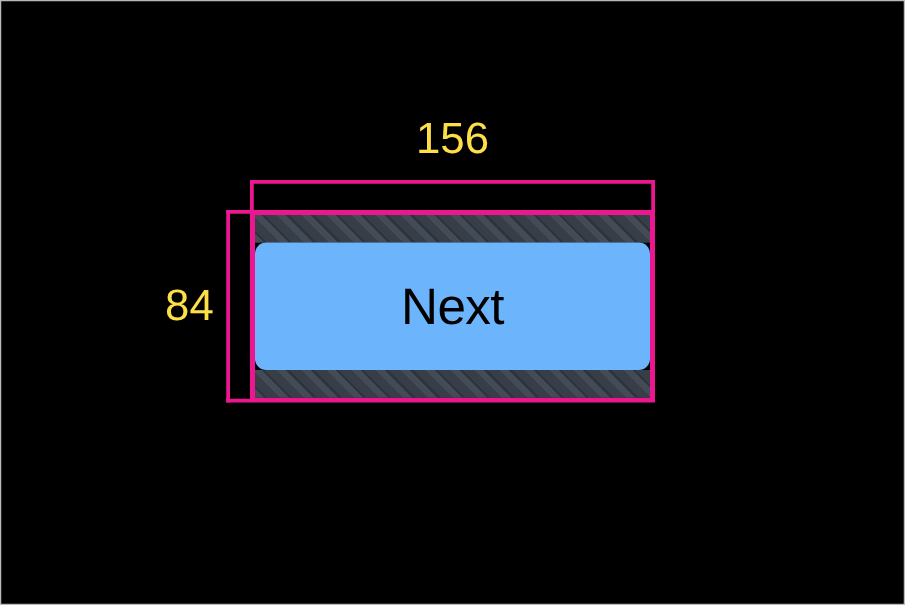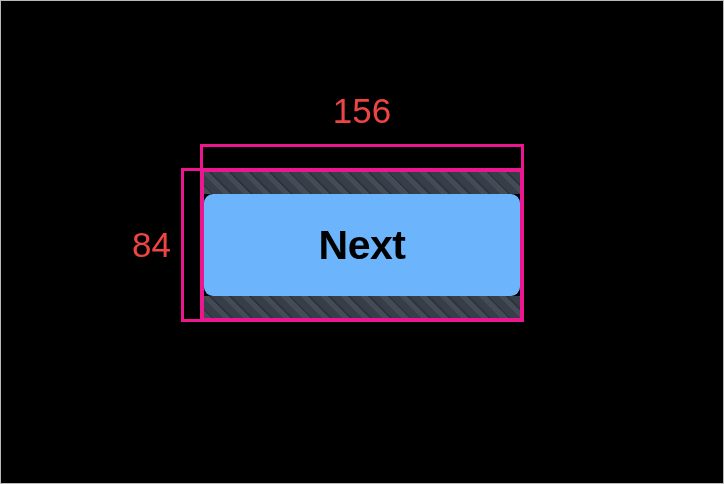--- a/index.html
+++ b/index.html
@@ -60,21 +60,21 @@
     margin: 0;
     background: #6cb4fc;
     border-radius: 9px;
     display: flex;
     align-items: center;
     justify-content: center;
   }
   #button-label {
     color: #000000;
     font-size: 41px;
-    font-weight: bold;
+    font-weight: normal;
     letter-spacing: -0.5px;
     line-height: 1;
     font-family: "Liberation Sans", sans-serif;
   }
 
   
   
   #width-bracket {
     position: absolute;
     left: 199px;
@@ -100,21 +100,21 @@
     border-left: 3px solid #ec1690;
     border-top: 3px solid #ec1690;
     border-bottom: 3px solid #ec1690;
     border-right: none;
     background: transparent;
   }
 
   
   .dim-label {
     position: absolute;
-    color: #ef4444;
+    color: #fde047;
     font-size: 35px;
     font-weight: 400;
     line-height: 1;
     white-space: nowrap;
     font-family: "Liberation Sans", sans-serif;
   }
   #width-label {
     left: 199px;
     top: 92px;
     width: 324px;

